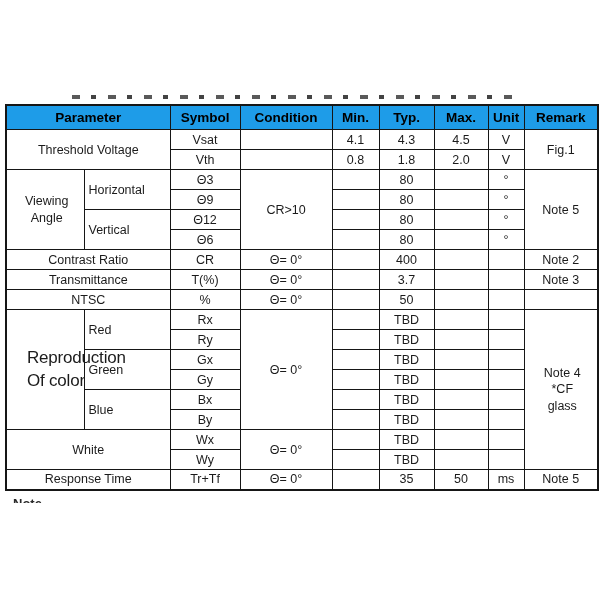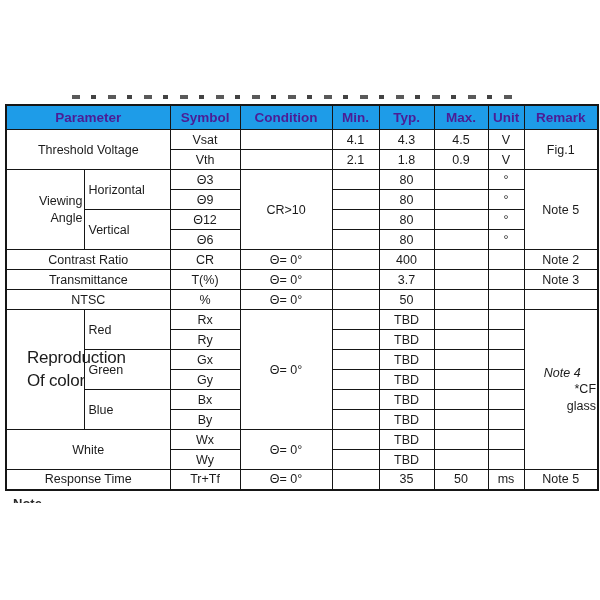--- a/index.html
+++ b/index.html
@@ -31,27 +31,27 @@
     text-align:center;
     vertical-align:middle;
     padding:0 1px;
     white-space:nowrap;
   }
   .spec-table thead th {
     background:var(--header-bg);
     font-weight:700;
     font-size:13.5px;
     height:23px;
-    color:#4c1d95;
+    color:#000000;
   }
   .spec-table tbody tr { height:20px; }
   .spec-table td.al { text-align:left; padding-left:4px; }
   .spec-table td.small { font-size:17px; letter-spacing:-0.2px;padding-left:20px; }
-  .spec-table td .ln { line-height:1.3; text-align:right; }
-  .spec-table td .ln.center { text-align:center;font-style:italic; }
+  .spec-table td .ln { line-height:1.3; text-align:center; }
+  .spec-table td .ln.center { text-align:center; }
   
   .clipped-title {
     position:absolute;
     left:72px; top:95px;
     width:448px; height:4px;
     background:repeating-linear-gradient(90deg,
       #3c3c3c 0px, #3c3c3c 8px,
       transparent 8px, transparent 19px,
       #222 19px, #222 24px,
       transparent 24px, transparent 36px);
@@ -108,23 +108,23 @@
         <td></td>
         <td>4.1</td>
         <td>4.3</td>
         <td>4.5</td>
         <td>V</td>
         <td rowspan="2">Fig.1</td>
       </tr>
       <tr>
         <td>Vth</td>
         <td></td>
-        <td>2.1</td>
+        <td>0.8</td>
         <td>1.8</td>
-        <td>0.9</td>
+        <td>2.0</td>
         <td>V</td>
       </tr>
       <tr>
         <td rowspan="4" class="al">
           <div class="ln">Viewing</div>
           <div class="ln">Angle</div>
         </td>
         <td rowspan="2" class="al">Horizontal</td>
         <td>Θ3</td>
         <td rowspan="4">CR&gt;10</td>

